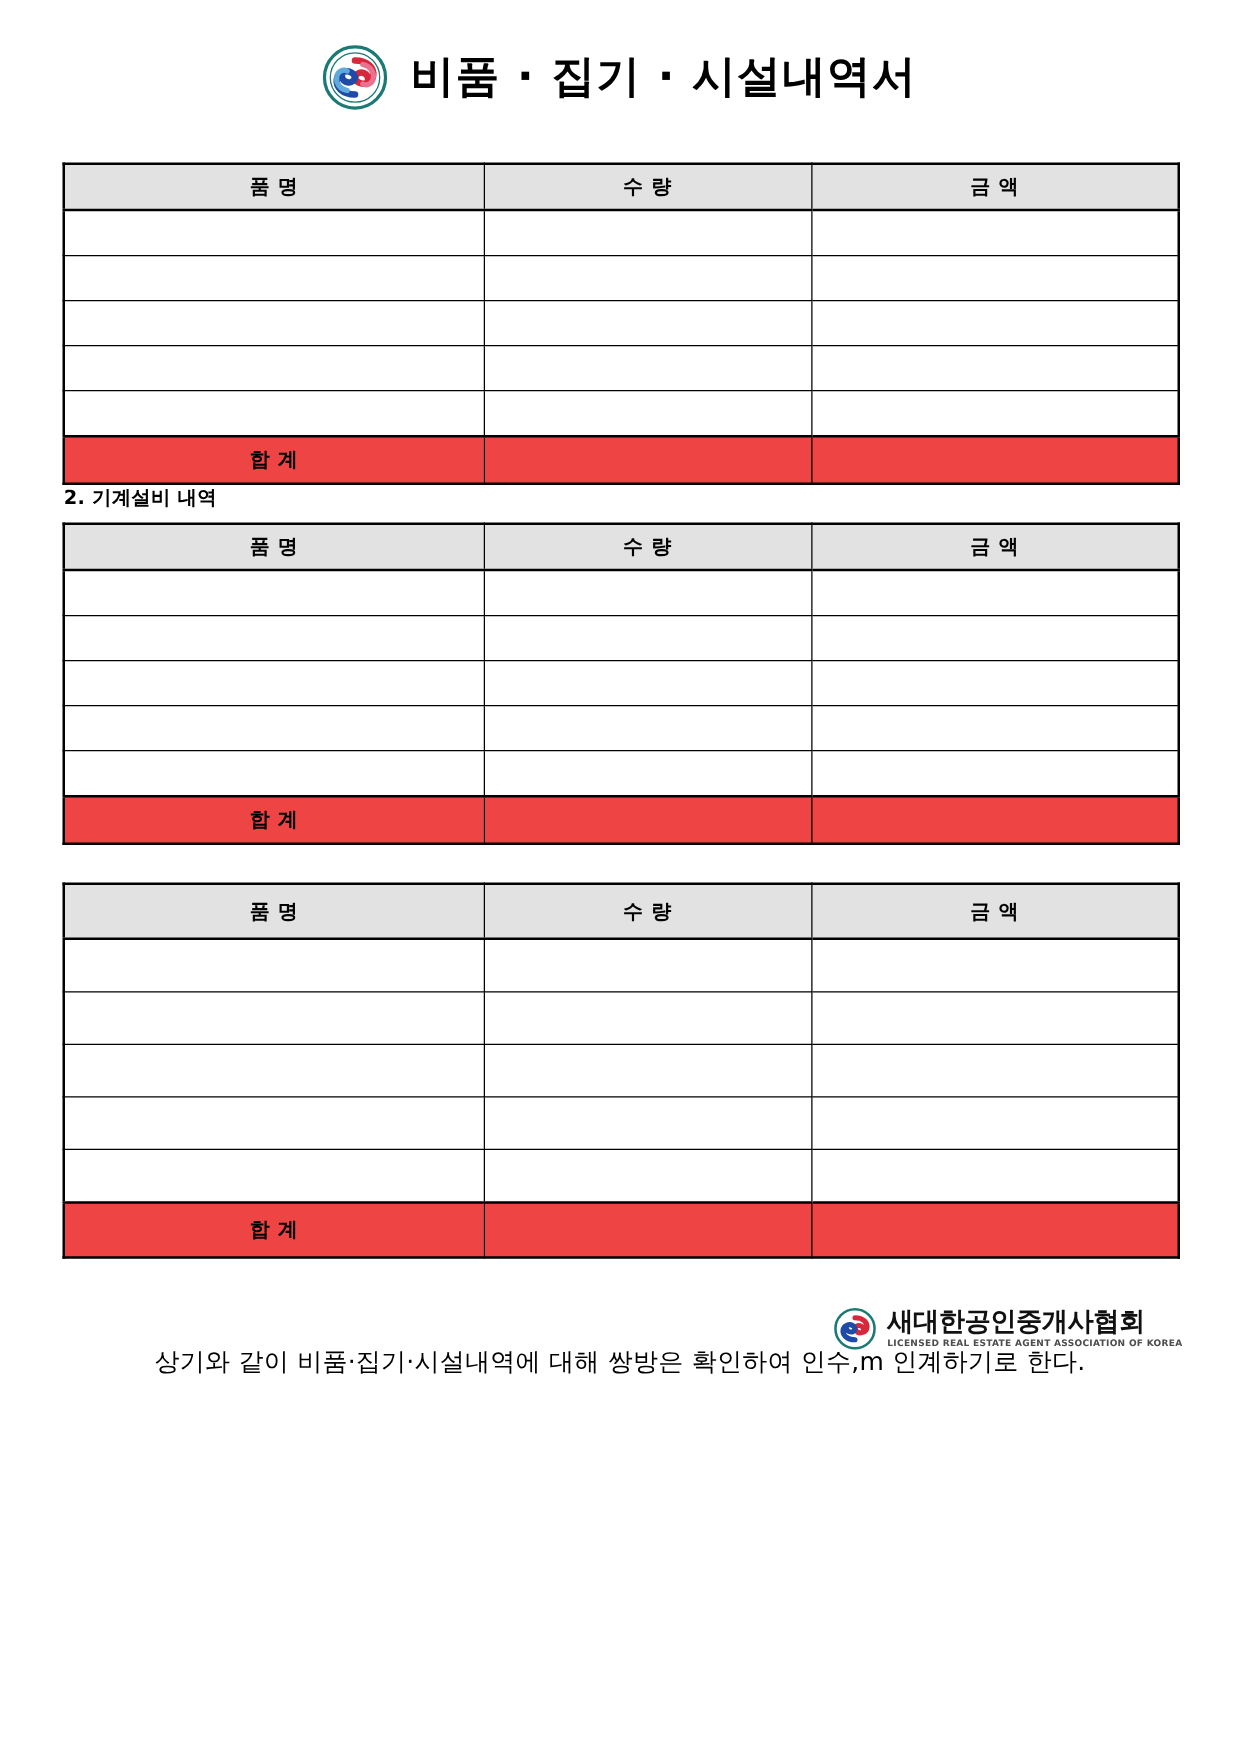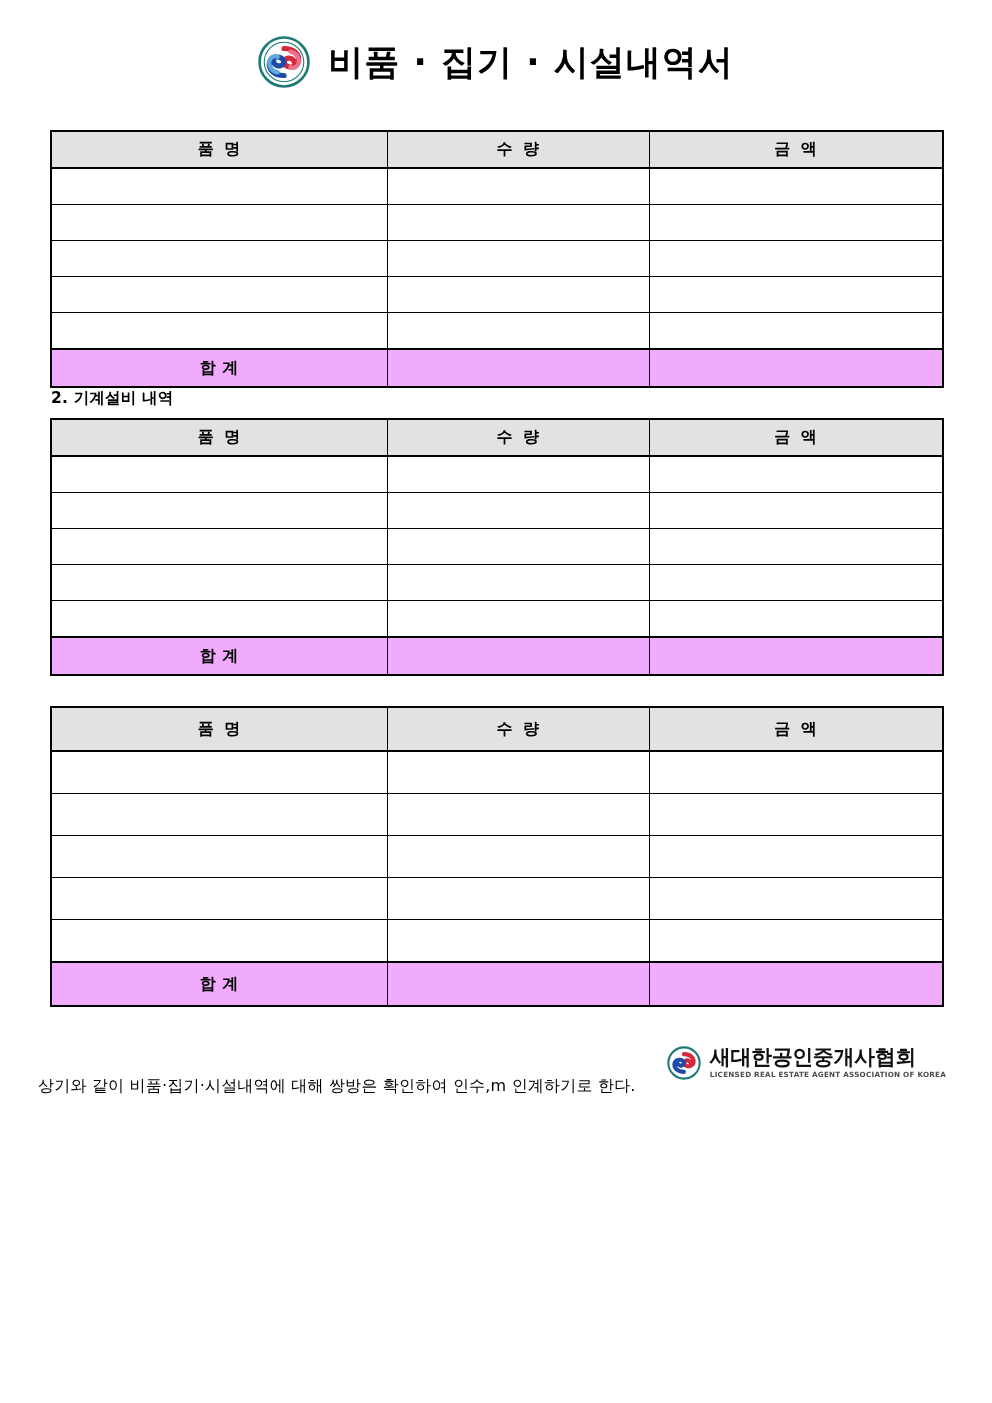--- a/index.html
+++ b/index.html
@@ -90,55 +90,53 @@
 
   table.detail-table thead th {
     background: #e2e2e2;
     height: 35px;
     font-size: 16px;
     font-weight: bold;
     letter-spacing: 0.5px;
     text-align: center;
     vertical-align: middle;
     border-bottom: 2px solid #000000;
-    font-family: Liberation Mono, monospace;
   }
 
   table.detail-table tbody td.blank-cell {
     height: 35px;
     background: #ffffff;
   }
 
   table.detail-table tr.total-row td {
     height: 36px;
-    background: #f0abfc;
+    background: #ef4444;
     border-top: 2px solid #000000;
   }
 
   table.detail-table tr.total-row td.total-label {
     text-align: center;
     vertical-align: middle;
     font-size: 16px;
     font-weight: bold;
     letter-spacing: 0.5px;
   }
 
   
   .section-3 table.detail-table tbody td.blank-cell { height: 41px; }
   .section-3 table.detail-table thead th { height: 42px; }
   .section-3 table.detail-table tr.total-row td { height: 42px; }
 
   
   .declaration {
     margin-top: 68px;
-    text-align: left;
-    font-size: 16px;
+    text-align: center;
+    font-size: 20px;
     letter-spacing: 0.2px;
     line-height: 1.4;
-    padding-left: 38px;
   }
 
   .date-line {
     margin-top: 26px;
     text-align: center;
   }
 
   .date-line .date-inner {
     display: inline-block;
     border-bottom: 1.6px solid #000000;

